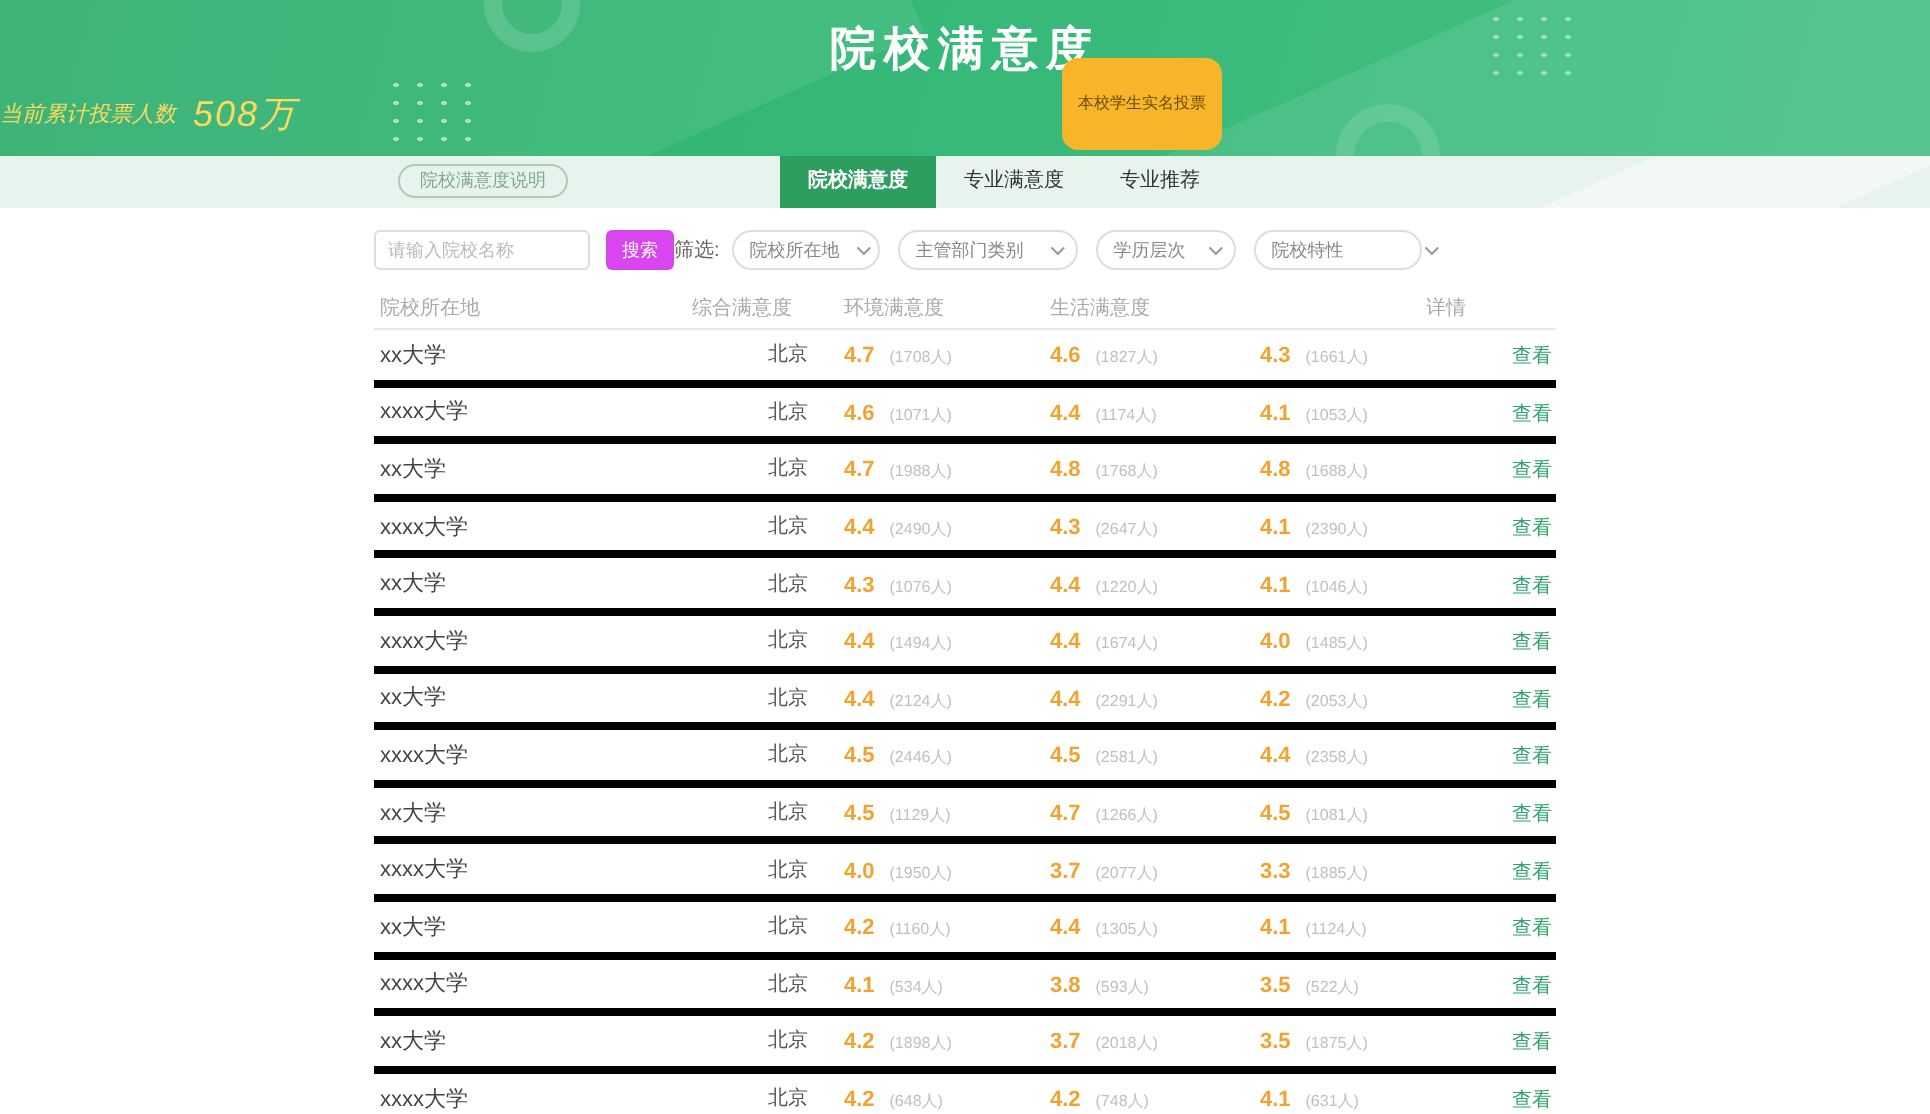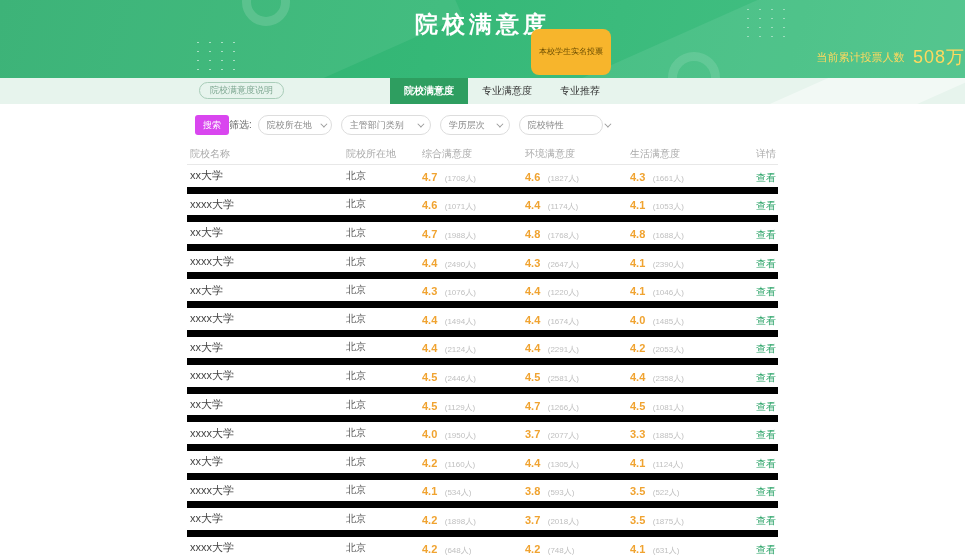--- a/index.html
+++ b/index.html
@@ -19,21 +19,21 @@
     background-size:12px 9px; }
   .dots.left { left:192px; top:38px; }
   .dots.right { left:742px; top:5px; opacity:.8; }
   .ring { position:absolute; border-radius:50%; border:9px solid rgba(255,255,255,0.14); }
   .ring.top { left:242px; top:-22px; width:48px; height:48px; }
   .ring.bottom { left:668px; top:52px; width:52px; height:52px; border-color:rgba(255,255,255,0.12); }
   .hero-title-row { position:relative; text-align:center; padding-top:9px; }
   .hero-title { display:inline-block; color:#fff; font-size:23px; font-weight:bold; letter-spacing:4px; }
   .hero-badge { position:absolute; left:531px; top:29px; background:#f7b52c; color:#6b4d00;
     font-size:8px; line-height:14px; padding:16px 8px; border-radius:8px; white-space:nowrap; }
-  .hero-sub { position:relative; text-align:right; margin-top:5px; color:#ffd95e; }
+  .hero-sub { position:relative; text-align:left; margin-top:5px; color:#ffd95e;font-style:italic; }
   .hero-sub .lbl { font-size:11px; vertical-align:middle; }
   .hero-sub .val { font-size:18px; vertical-align:middle; margin-left:4px; letter-spacing:1px; }
 
   
   .tabbar { position:relative; height:26px; background:#e7f4ed; overflow:hidden; }
   .tabbar .wedge { position:absolute; right:-40px; top:-18px; width:260px; height:60px;
     background:rgba(255,255,255,0.45); transform:rotate(-24deg); }
   .tabbar-inner { position:relative; width:591px; height:26px; margin:0 auto; }
   .note-pill { position:absolute; left:12px; top:4px; height:17px; line-height:15px;
     border:1px solid #a9cdb9; border-radius:9px; padding:0 10px; font-size:9px; color:#7fa892;
@@ -55,26 +55,26 @@
     border:1px solid #ddd; border-radius:11px; font-size:9px; color:#888; padding:0 8px;
     margin-right:9px; cursor:pointer; white-space:nowrap; }
   .dd:last-child { margin-right:0;gap:32px; }
   .dd .chev { width:5px; height:5px; border-right:1px solid #999; border-bottom:1px solid #999;
     transform:rotate(45deg) translateY(-2px); margin-left:8px; flex:none; }
   .dd1 { width:74px; } .dd2 { width:90px; } .dd3 { width:70px; } .dd4 { width:84px; }
 
   
   .tbl { margin-top:8px; }
   .trow { display:grid; grid-template-columns:156px 76px 103px 105px 105px 1fr;
-    align-items:center; height:28.6px; border-bottom:7px solid #000000; padding-left:3px; }
+    align-items:center; height:28.6px; border-bottom:4px solid #000000; padding-left:3px; }
   .thead { border-bottom:1px solid #e8e8e8; height:22px; }
   .thead .th { font-size:10px; color:#aaa; }
   .thead .th:last-child, .trow .cell-detail { text-align:right; padding-right:2px; }
   .cell-name { font-size:11px; color:#444; }
-  .cell-loc { font-size:10px; color:#555; }
+  .cell-loc { font-size:10px; color:#555;margin-left:38px; }
   .rating .num { font-size:11px; font-weight:bold; color:#f0a330; }
   .rating .cnt { font-size:8px; color:#c0c0c0; margin-left:3px; }
   .view-link { font-size:10px; color:#2fa56b; cursor:pointer; text-decoration:none;margin-left:16px; }
 </style>
 </head>
 <body>
 
 <div class="page">
 
   <div class="hero">
@@ -101,20 +101,21 @@
       <div class="tabs">
         <div class="tab active">院校满意度</div>
         <div class="tab">专业满意度</div>
         <div class="tab">专业推荐</div>
       </div>
     </div>
   </div>
 
   <div class="content">
     <div class="filter-row">
+      <input class="search-input" type="text" placeholder="请输入院校名称" style="">
       <button class="search-btn">搜索</button>
       <span class="filter-label">筛选:</span>
       <div class="dd dd1">
         <span>院校所在地</span>
         <span class="chev"></span>
       </div>
       <div class="dd dd2">
         <span>主管部门类别</span>
         <span class="chev"></span>
       </div>
@@ -123,21 +124,20 @@
         <span class="chev"></span>
       </div>
       <div class="dd dd4">
         <span>院校特性</span>
         <span class="chev"></span>
       </div>
     </div>
 
     <div class="tbl">
       <div class="trow thead">
-        <div class="th">院校名称</div>
         <div class="th">院校所在地</div>
         <div class="th">综合满意度</div>
         <div class="th">环境满意度</div>
         <div class="th">生活满意度</div>
         <div class="th">详情</div>
       </div>
       <div id="rows-host">
   <div class="trow">
     <div class="cell-name">xx大学</div>
     <div class="cell-loc">北京</div>

